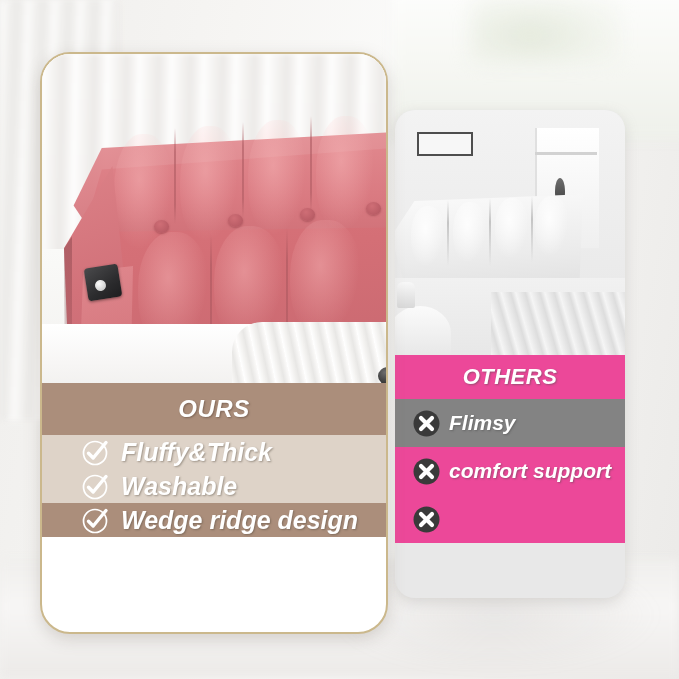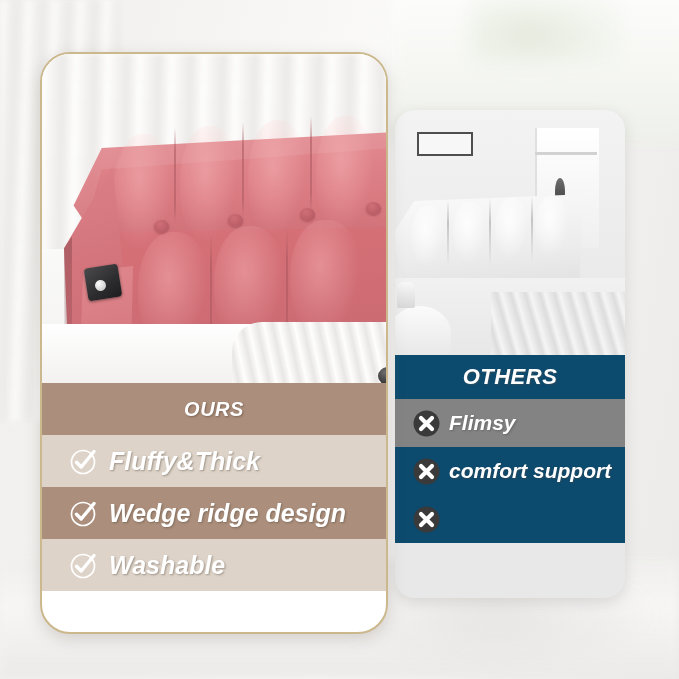--- a/index.html
+++ b/index.html
@@ -200,33 +200,33 @@
     font-style:italic;font-weight:bold;color:#ffffff;letter-spacing:.5px;
     text-shadow:1px 1px 2px rgba(90,70,58,.55);
   }
   .band-row .rtxt{
     font-style:italic;font-weight:bold;color:#ffffff;
     text-shadow:1px 1px 2px rgba(80,70,60,.45);
     white-space:nowrap;
   }
 
   
-  #ours-table .band{height:52px;padding:0 0 0 26px;}
+  #ours-table .band{height:34px;padding:0 0 0 38px;}
   #ours-table .band-title{height:52px;padding:0;}
-  #ours-table .band-title .btxt{font-size:20px;}
+  #ours-table .band-title .btxt{font-size:24px;}
   #ours-table .band-row .rtxt{font-size:25px;}
   .bg-dark-tan{background:#ab8e7b;}
   .bg-light-tan{background:#ded3c8;}
 
   
   #others-table .band{height:48px;padding:0 0 0 18px;}
   #others-table .band-title{height:44px;padding:0;}
   #others-table .band-title .btxt{font-size:22px;text-shadow:1px 1px 2px rgba(80,80,80,.5);}
   #others-table .band-row .rtxt{font-size:21px;text-shadow:1px 1px 2px rgba(70,70,70,.45);}
-  .bg-gray-light{background:#0c4a6e;}
+  .bg-gray-light{background:#ec4899;}
   .bg-gray-dark{background:#838383;}
 
   
   .ico-check{
     width:30px;height:30px;flex:0 0 30px;margin-right:11px;position:relative;
   }
   .ico-check svg{display:block;}
   
   .ico-x{
     width:27px;height:27px;flex:0 0 27px;margin-right:9px;position:relative;
@@ -356,34 +356,34 @@
       <span class="ico-check">
         <svg width="30" height="30" viewBox="0 0 30 30">
           <circle cx="15" cy="16" r="11.5" fill="none" stroke="#ffffff" stroke-width="1.7"></circle>
           <path d="M8.5 16.2 L13.2 21 L26 5.5" fill="none" stroke="#ffffff" stroke-width="3.4" stroke-linecap="round" stroke-linejoin="round"></path>
         </svg>
       </span>
       <span class="rtxt">Fluffy&amp;Thick</span>
     </div>
 
 
+    <div class="band band-row bg-light-tan">
+      <span class="ico-check">
+        <svg width="30" height="30" viewBox="0 0 30 30">
+          <circle cx="15" cy="16" r="11.5" fill="none" stroke="#ffffff" stroke-width="1.7"></circle>
+          <path d="M8.5 16.2 L13.2 21 L26 5.5" fill="none" stroke="#ffffff" stroke-width="3.4" stroke-linecap="round" stroke-linejoin="round"></path>
+        </svg>
+      </span>
+      <span class="rtxt">Washable</span>
+    </div>
+
     <div class="band band-row bg-dark-tan">
       <span class="ico-check">
         <svg width="30" height="30" viewBox="0 0 30 30">
           <circle cx="15" cy="16" r="11.5" fill="none" stroke="#ffffff" stroke-width="1.7"></circle>
           <path d="M8.5 16.2 L13.2 21 L26 5.5" fill="none" stroke="#ffffff" stroke-width="3.4" stroke-linecap="round" stroke-linejoin="round"></path>
         </svg>
       </span>
       <span class="rtxt">Wedge ridge design</span>
     </div>
 
-    <div class="band band-row bg-light-tan">
-      <span class="ico-check">
-        <svg width="30" height="30" viewBox="0 0 30 30">
-          <circle cx="15" cy="16" r="11.5" fill="none" stroke="#ffffff" stroke-width="1.7"></circle>
-          <path d="M8.5 16.2 L13.2 21 L26 5.5" fill="none" stroke="#ffffff" stroke-width="3.4" stroke-linecap="round" stroke-linejoin="round"></path>
-        </svg>
-      </span>
-      <span class="rtxt">Washable</span>
-    </div>
-
   </div>
 </div>
 
 </body></html>

